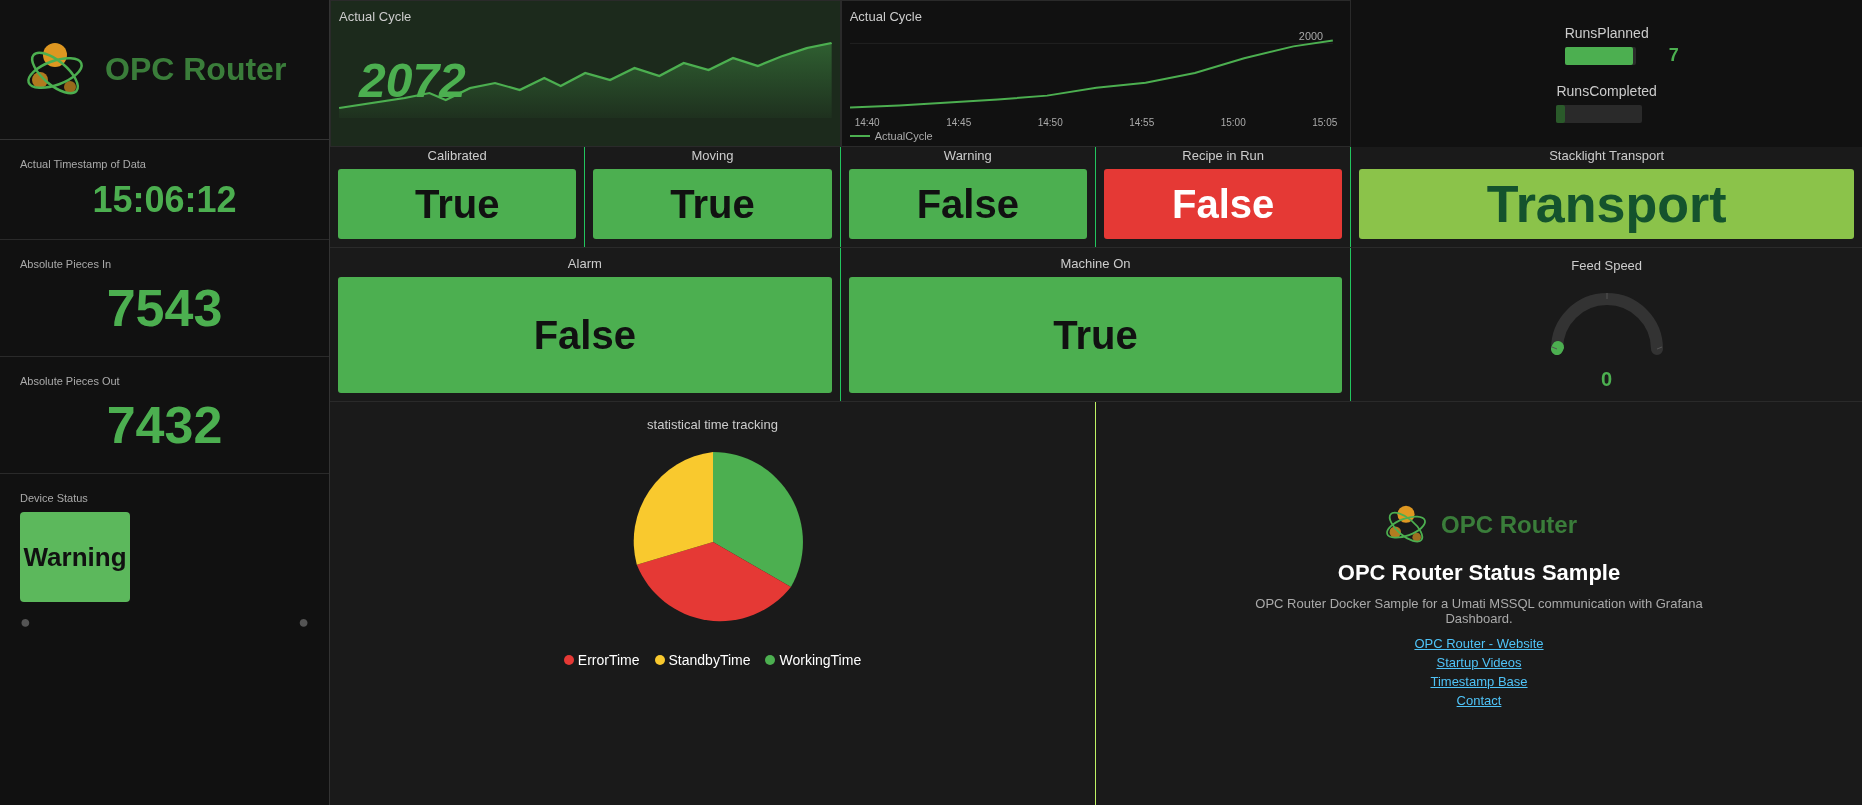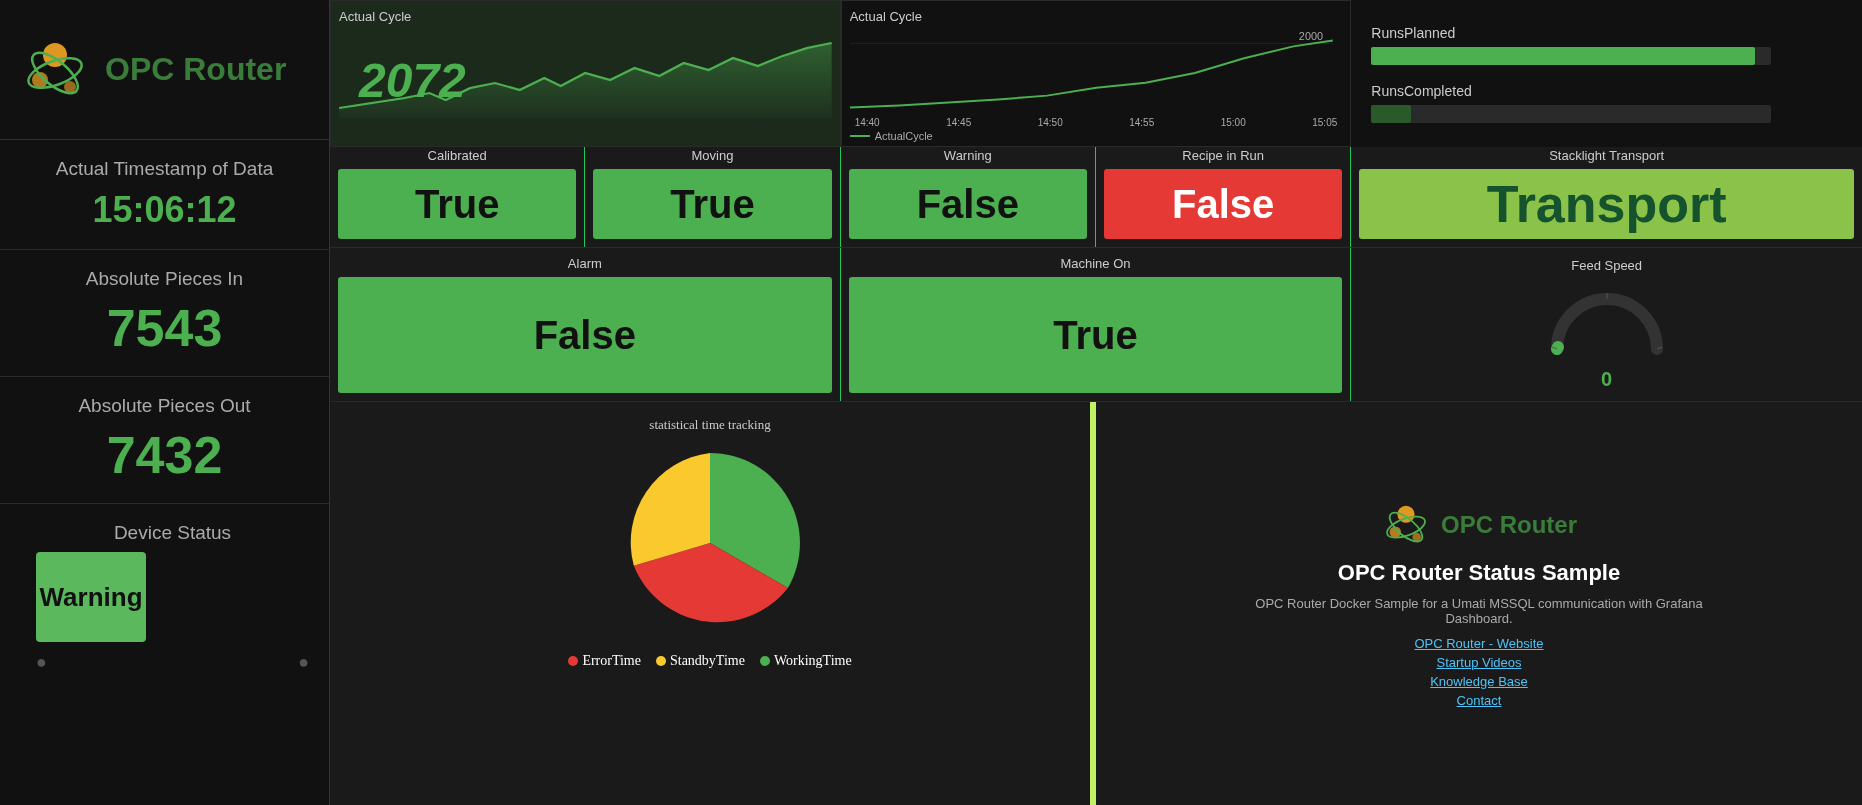--- a/index.html
+++ b/index.html
@@ -71,20 +71,21 @@
       width: 100%;
       height: 90px;
     }
     .runs-panel {
       background: #111;
       padding: 15px 20px;
       display: flex;
       flex-direction: column;
       justify-content: center;
       gap: 18px;
+      align-items: center;
     }
     .run-row {
       display: flex;
       flex-direction: column;
       gap: 6px;
     }
     .run-label {
       color: #ccc;
       font-size: 14px;
     }
@@ -120,40 +121,39 @@
       border-right: 1px solid #333;
       display: flex;
       flex-direction: column;
     }
     .sidebar-metric {
       padding: 18px 20px;
       border-bottom: 1px solid #2a2a2a;
     }
     .metric-label {
       color: #aaa;
-      font-size: 19px;
-      text-align: center;
+      font-size: 11px;
+      text-align: left;
       margin-bottom: 8px;
     }
     .metric-value {
       color: #4caf50;
       font-size: 52px;
       font-weight: bold;
       text-align: center;
     }
     .timestamp-value {
       font-size: 36px;
       line-height: 1.2;
     }
     .device-status-section {
       padding: 18px 20px;
       flex: 1;
       display: flex;
       flex-direction: column;
-      margin-left: 16px;
     }
     .device-status-box {
       background: #5cb85c;
       color: #111;
       font-size: 26px;
       font-weight: bold;
       padding: 20px 25px;
       border-radius: 4px;
       width: 110px;
       height: 90px;
@@ -226,22 +226,21 @@
       text-align: center;
       margin-top: 5px;
     }
     
     .bottom-row {
       display: grid;
       grid-template-columns: 1fr 1fr;
     }
     .pie-section {
       padding: 15px 20px;
-      border-right: 6px solid #bef264;
-      font-family: Liberation Serif, serif;
+      border-right: 1px solid #bef264;
     }
     .pie-title {
       color: #ccc;
       font-size: 13px;
       text-align: center;
       margin-bottom: 10px;
     }
     .pie-chart-container {
       display: flex;
       justify-content: center;
@@ -517,20 +516,20 @@
               <ellipse cx="35" cy="38" rx="28" ry="12" fill="none" stroke="#4caf50" stroke-width="2.5" transform="rotate(-20 35 38)"></ellipse>
               <ellipse cx="35" cy="38" rx="28" ry="12" fill="none" stroke="#4caf50" stroke-width="2.5" transform="rotate(40 35 38)"></ellipse>
             </svg>
             <span class="info-logo-text">OPC Router</span>
           </div>
           <div class="info-title">OPC Router Status Sample</div>
           <div class="info-desc">OPC Router Docker Sample for a Umati MSSQL communication with Grafana Dashboard.</div>
           <div class="info-links">
             <a class="info-link" href="#">OPC Router - Website</a>
             <a class="info-link" href="#">Startup Videos</a>
-            <a class="info-link" href="#">Knowledge Base</a>
+            <a class="info-link" href="#">Timestamp Base</a>
             <a class="info-link" href="#">Contact</a>
           </div>
         </div>
       </div>
     </div>
   </div>
 </div>
 
 </body></html>

